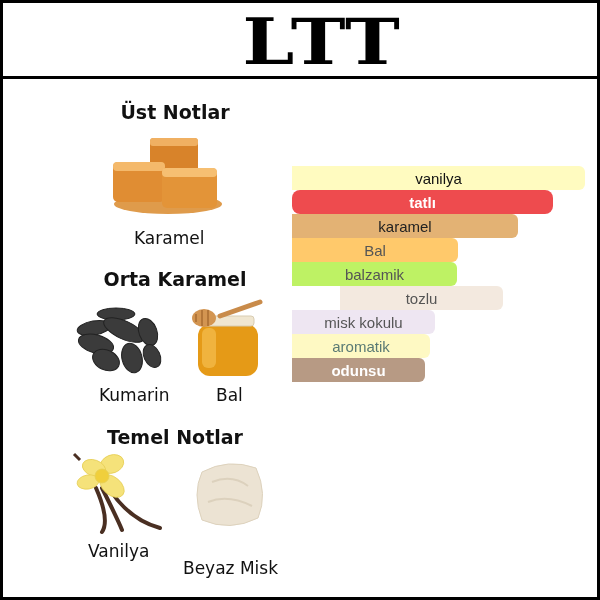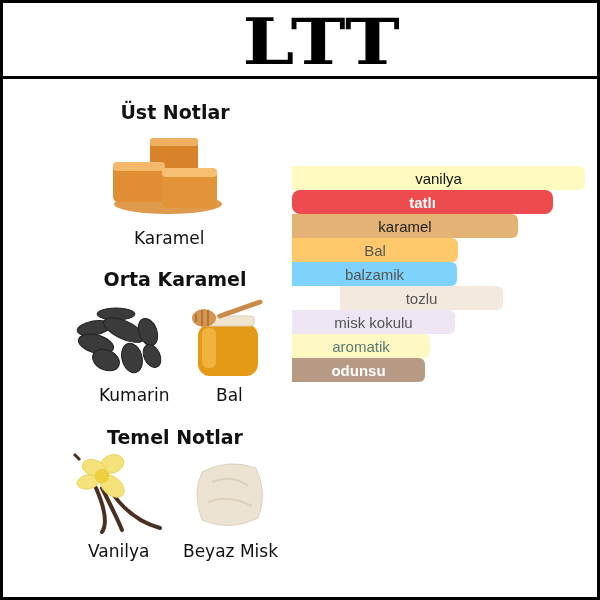--- a/index.html
+++ b/index.html
@@ -86,25 +86,25 @@
   </svg>
 </div>
 <div class="img" style="left:192px; top:458px; width:75px; height:72px;">
   <svg width="75" height="72" viewBox="0 0 75 72">
     <path d="M10 14 Q36 0 64 10 Q76 36 66 60 Q38 74 10 62 Q0 36 10 14 Z" fill="#ece3d3" stroke="#ddd2bd" stroke-width="1"></path>
     <path d="M20 24 Q40 16 56 28" stroke="#dcd1bd" stroke-width="2" fill="none"></path>
     <path d="M16 44 Q36 36 60 48" stroke="#dcd1bd" stroke-width="2" fill="none"></path>
   </svg>
 </div>
 <div class="note-label" style="left:88px; top:541px;">Vanilya</div>
-<div class="note-label" style="left:183px; top:541px;">Beyaz Misk</div>
+<div class="note-label" style="left:183px; top:558px;">Beyaz Misk</div>
 
 <div class="bars">
   <div class="bar" style="top:0px;   width:293px; background:#FFFBC0; color:#111;">vanilya</div>
   <div class="bar" style="top:24px;  width:261px; background:#EE4B4E; color:#fff; font-weight:bold;border-radius:8px;">tatlı</div>
   <div class="bar" style="top:48px;  width:226px; background:#E3B274; color:#222;">karamel</div>
   <div class="bar" style="top:72px;  width:166px; background:#FFC96B; color:#555;">Bal</div>
-  <div class="bar" style="top:96px;  width:165px; background:#7dd3fc; color:#555;">balzamik</div>
+  <div class="bar" style="top:96px;  width:165px; background:#bef264; color:#555;">balzamik</div>
   <div class="bar" style="top:120px; width:163px; background:#F3E9DF; color:#555;margin-left:48px;">tozlu</div>
-  <div class="bar" style="top:144px; width:163px; background:#EEE6F2; color:#555;">misk kokulu</div>
+  <div class="bar" style="top:144px; width:143px; background:#EEE6F2; color:#555;">misk kokulu</div>
   <div class="bar" style="top:168px; width:138px; background:#fef9c3; color:#5a7a74;">aromatik</div>
   <div class="bar" style="top:192px; width:133px; background:#B79A84; color:#fff; font-weight:bold;">odunsu</div>
 </div>
 
 </body></html>

